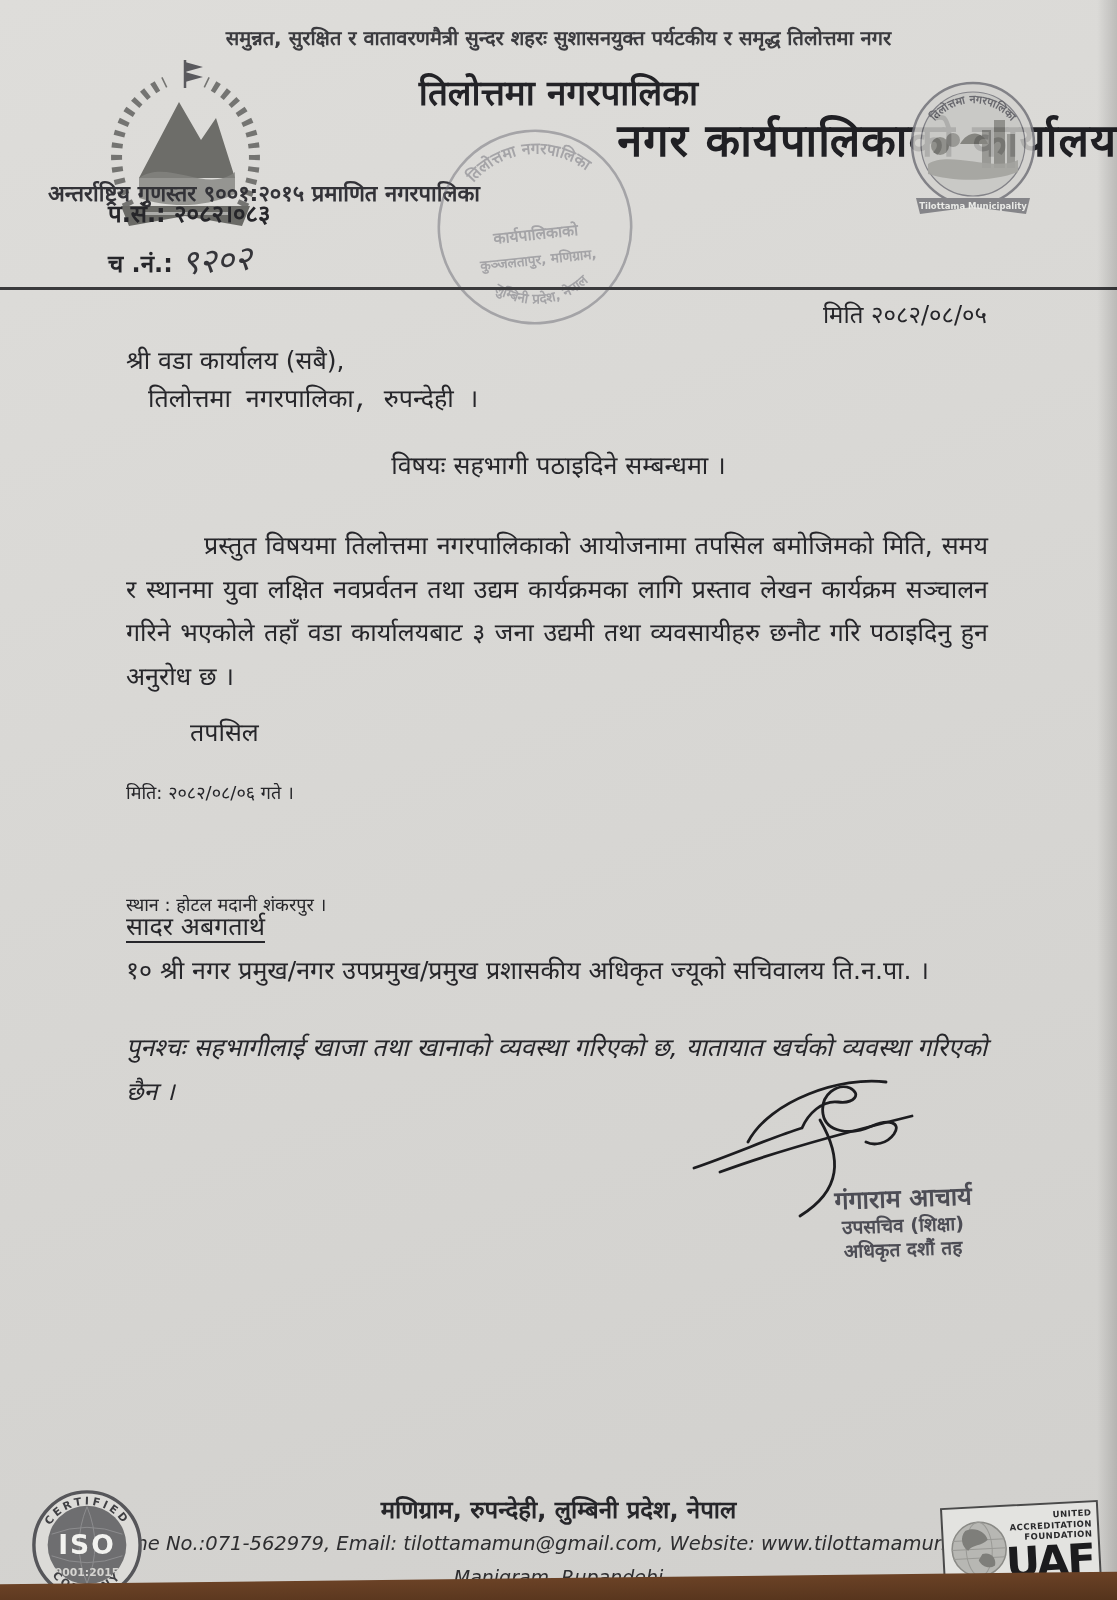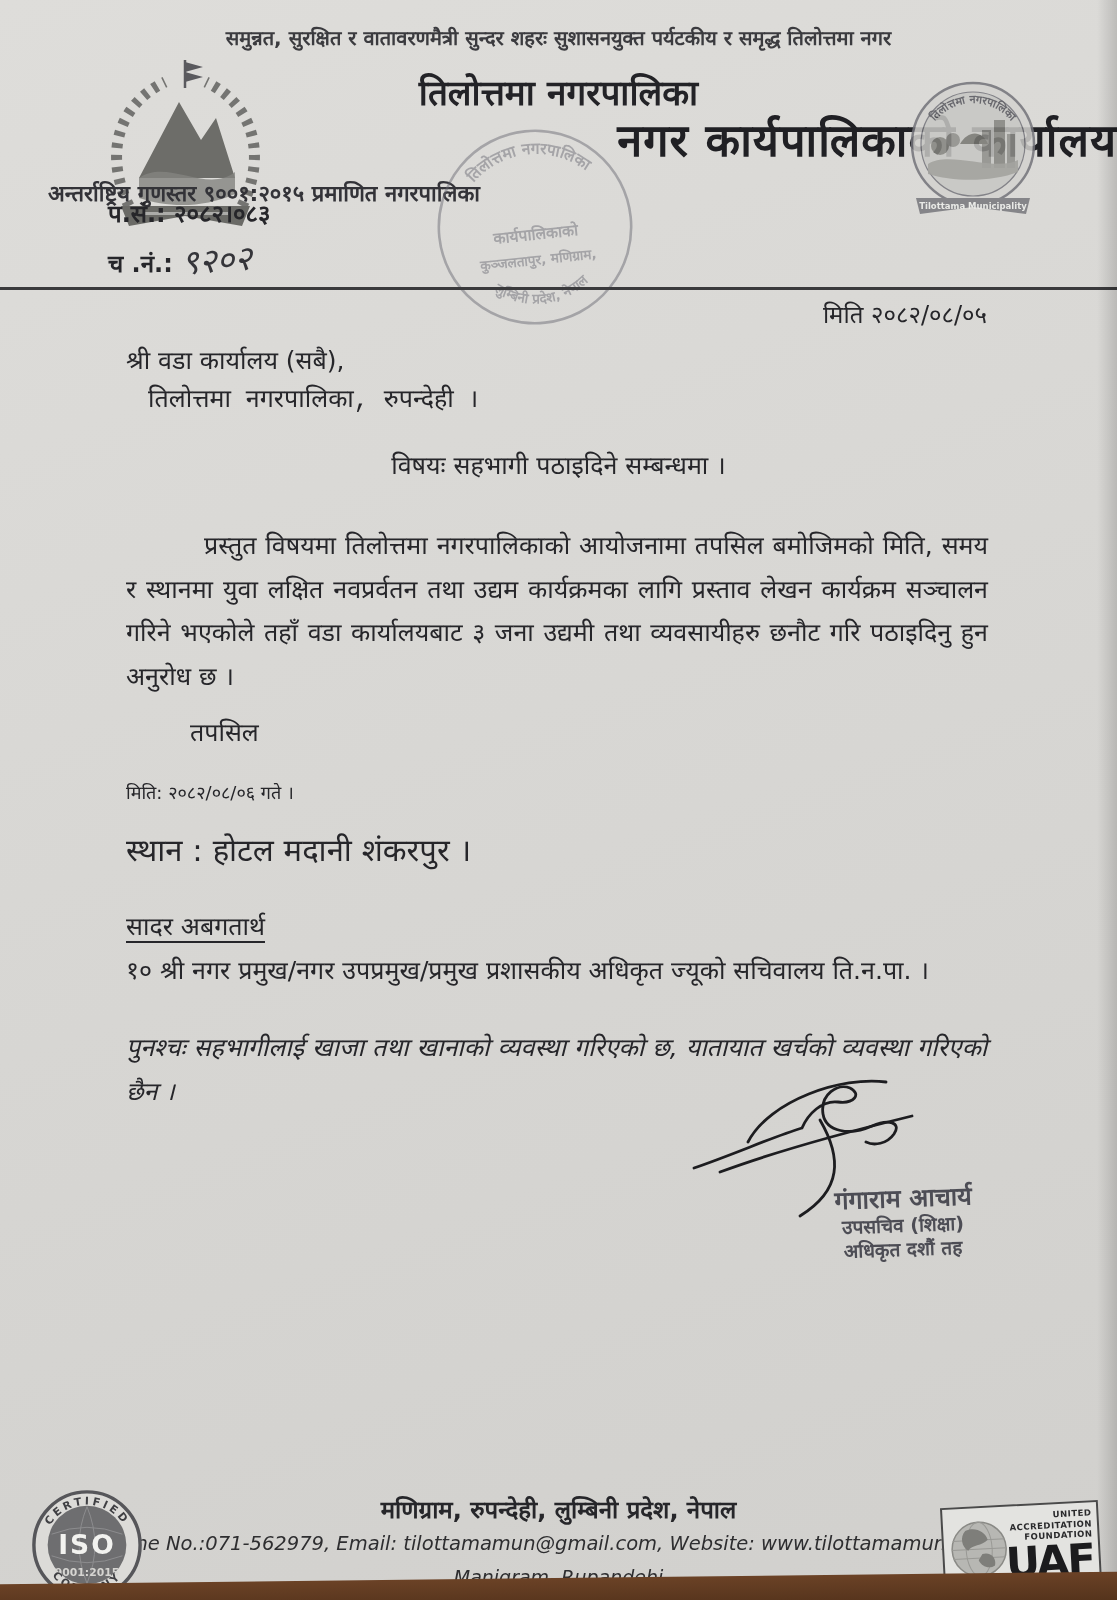--- a/index.html
+++ b/index.html
@@ -33,21 +33,21 @@
   }
   .rule { position:absolute; top:287px; left:0; width:1117px; height:3px; background:#3a3a3c; }
   .date-line { top:297px; right:130px; font-size:24px; }
   .addr1 { top:342px; left:126px; font-size:25px; }
   .addr2 { top:380px; left:148px; font-size:25px;font-family:Liberation Mono, monospace; }
   .subject { top:447px; left:0; width:100%; text-align:center; font-size:25px; }
   .body-par { top:524px; left:126px; width:862px; font-size:25px; line-height:1.74; text-align:justify; text-indent:78px; white-space:normal; }
   .details-heading { top:714px; left:190px; font-size:25px; }
   .detail-0 { top:780px; left:126px; font-size:18px; }
   .detail-1 { top:805px; left:126px; font-size:25px; }
-  .detail-2 { top:828px; left:126px; font-size:31px; }
+  .detail-2 { top:892px; left:126px; font-size:18px; }
   .cc-heading { top:908px; left:126px; font-size:25px; text-decoration:underline; text-underline-offset:6px; }
   .cc-line { top:952px; left:126px; font-size:25px; }
   .postscript { top:1026px; left:126px; width:868px; font-size:25px; line-height:1.76; font-style:italic; white-space:normal; }
   .sig-svg { position:absolute; left:690px; top:1072px; width:250px; height:150px; }
   .sig-name  { top:1180px; left:788px; width:230px; text-align:center; font-size:25px; font-weight:bold; color:#4d4d55; transform:rotate(-2deg); }
   .sig-title { top:1212px; left:788px; width:230px; text-align:center; font-size:19px; font-weight:bold; color:#4d4d55; transform:rotate(-2deg); }
   .sig-level { top:1236px; left:788px; width:230px; text-align:center; font-size:19px; font-weight:bold; color:#4d4d55; transform:rotate(-2deg); }
   .footer-np { top:1492px; left:0; width:100%; text-align:center; font-size:24px; font-weight:bold; }
   .footer-contact { top:1532px; left:0; width:100%; text-align:center; font-size:19.5px; font-style:italic; color:#2e2e30; }
   .footer-en { top:1566px; left:0; width:100%; text-align:center; font-size:19px; font-style:italic; color:#2e2e30; }

